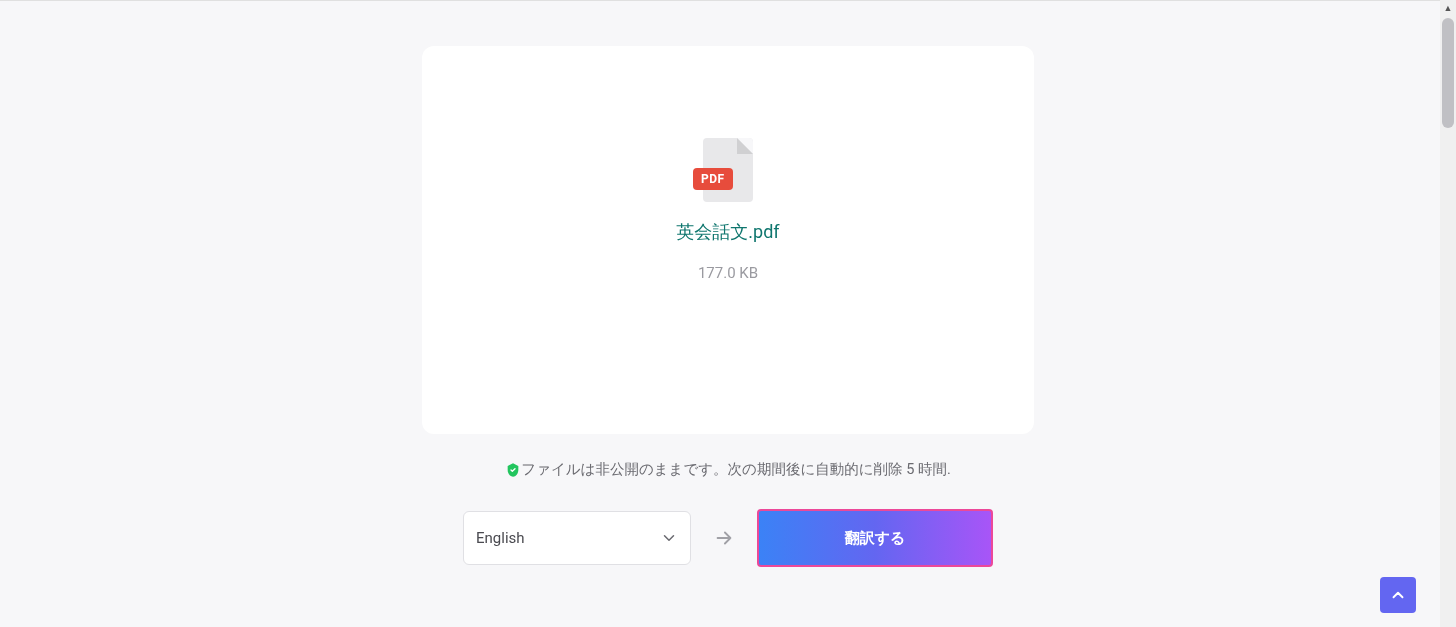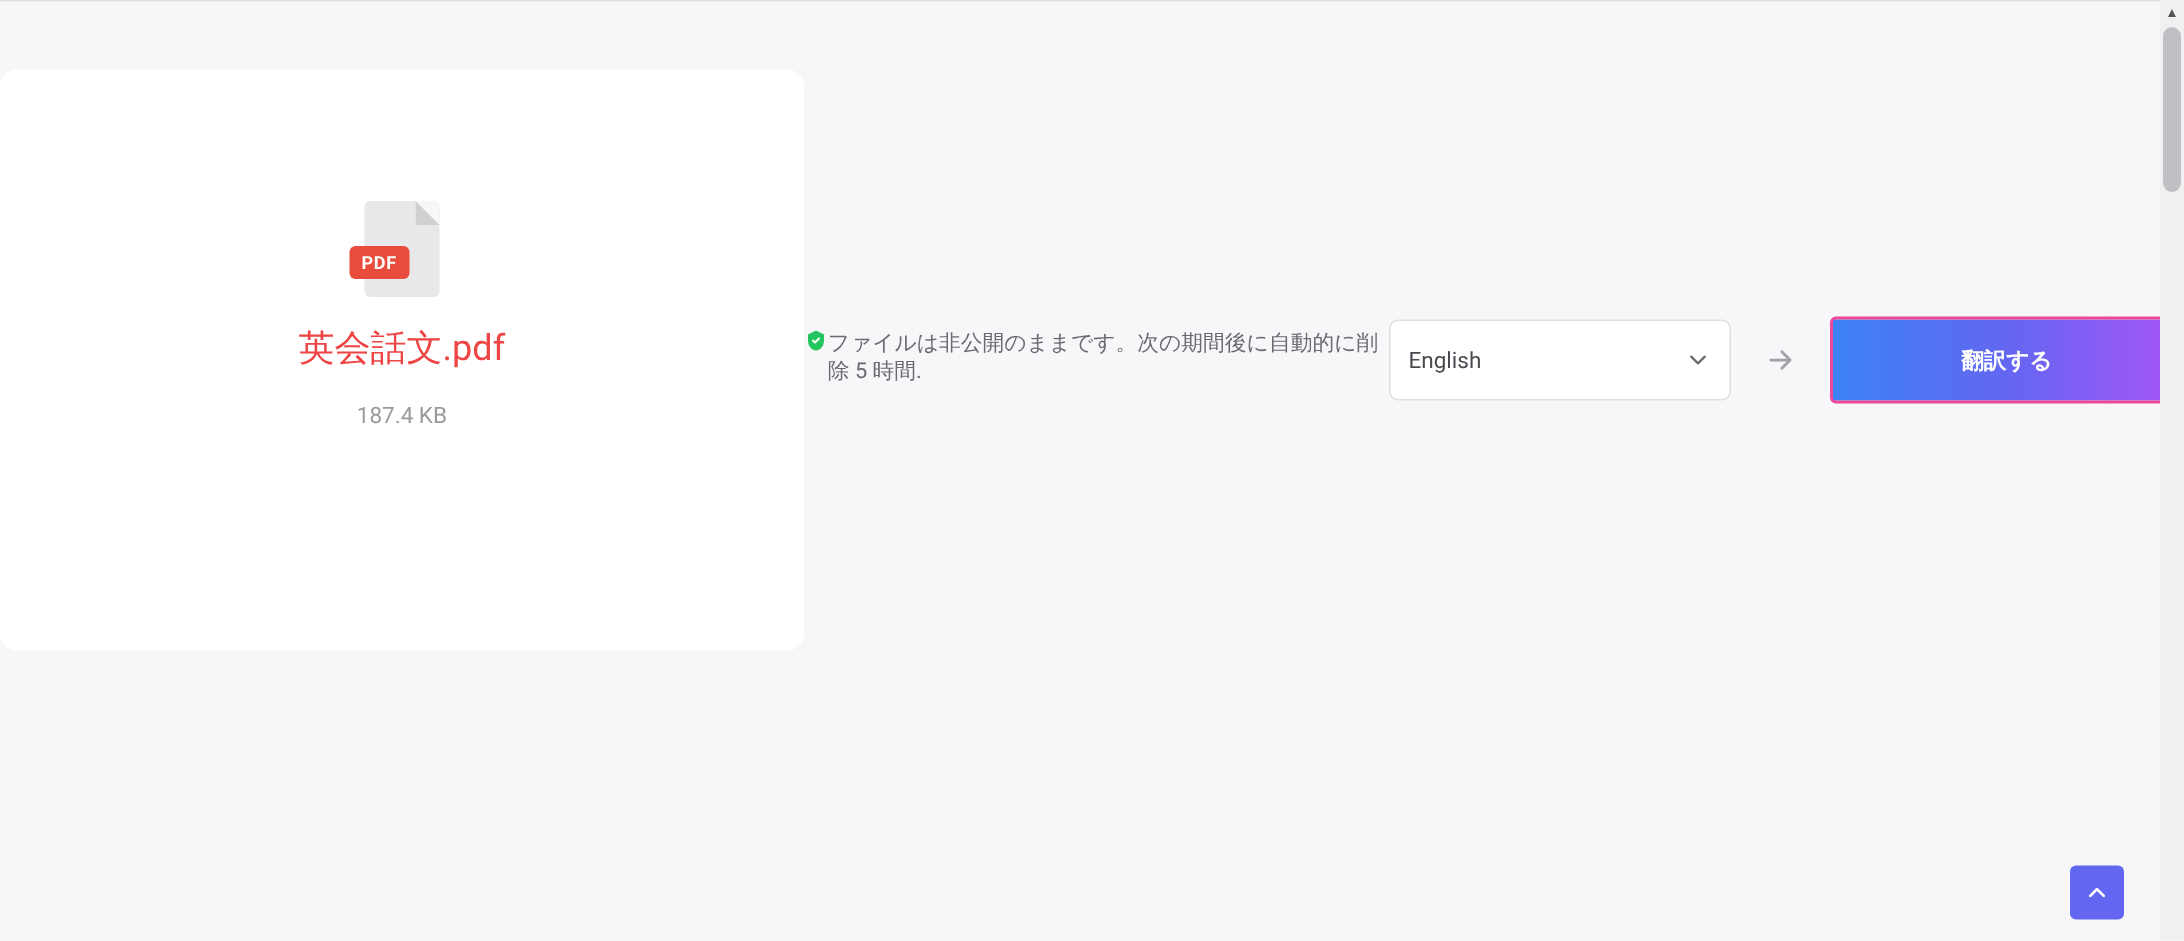--- a/index.html
+++ b/index.html
@@ -18,21 +18,21 @@
     .top-line {
       position: absolute;
       top: 0;
       left: 0;
       right: 0;
       height: 1px;
       background: #e0e0e0;
     }
     .main-content {
       display: flex;
-      flex-direction: row;
+      flex-direction: column;
       align-items: center;
       padding-top: 46px;
     }
     .file-card {
       width: 612px;
       height: 388px;
       background: #ffffff;
       border-radius: 12px;
       display: flex;
       flex-direction: column;
@@ -69,30 +69,31 @@
       bottom: 12px;
       background: #e74c3c;
       color: #ffffff;
       font-weight: 700;
       font-size: 12px;
       padding: 4px 8px;
       border-radius: 4px;
       letter-spacing: 0.5px;
     }
     .file-name {
-      font-size: 24px;
-      color: #ef4444;
+      font-size: 18px;
+      color: #0f766e;
       margin-bottom: 20px;
     }
     .file-size {
       font-size: 15px;
       color: #9a9aa0;
     }
     .privacy-notice {
       display: flex;
+      align-items: center;
       margin-top: 26px;
       margin-bottom: 30px;
     }
     .shield-icon {
       width: 16px;
       height: 16px;
       display: flex;
       align-items: center;
       justify-content: center;
     }
@@ -195,21 +196,21 @@
 
 <div class="main-content">
 
   <div class="file-card">
     <div class="file-icon-wrapper">
       <div class="file-icon-base"></div>
       <div class="file-icon-fold"></div>
       <div class="pdf-badge">PDF</div>
     </div>
     <div class="file-name">英会話文.pdf</div>
-    <div class="file-size">187.4 KB</div>
+    <div class="file-size">177.0 KB</div>
   </div>
 
   <div class="privacy-notice">
     <span class="shield-icon">
       <svg width="16" height="16" viewBox="0 0 24 24" fill="none">
         <path d="M12 2L4 6v6c0 5.5 3.8 10 8 10s8-4.5 8-10V6l-8-4z" fill="#22c55e"></path>
         <path d="M9 12l2 2 4-4" stroke="#ffffff" stroke-width="2" stroke-linecap="round" stroke-linejoin="round"></path>
       </svg>
     </span>
     <span class="privacy-text">ファイルは非公開のままです。次の期間後に自動的に削除 5 時間.</span>

